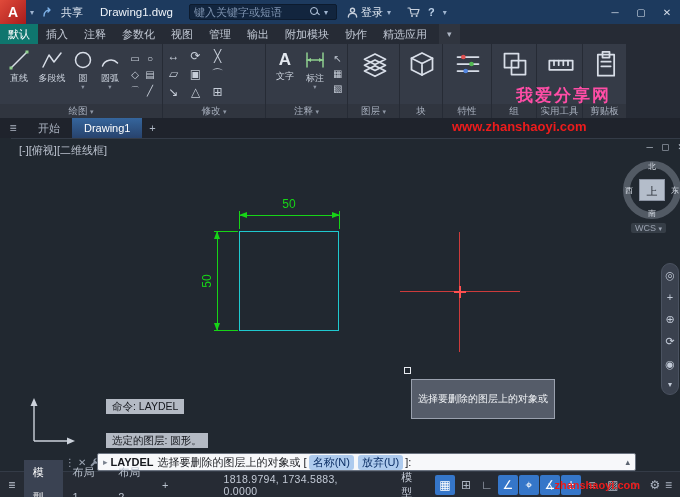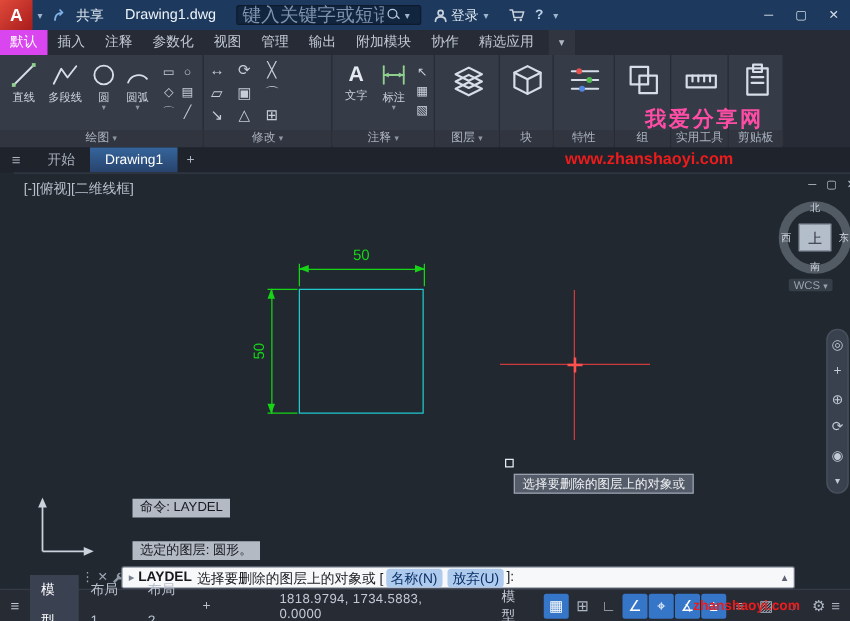--- a/index.html
+++ b/index.html
@@ -12,36 +12,36 @@
               display:flex; align-items:center; font-size:11px; }
   .logo { width:26px; height:24px; background:linear-gradient(135deg,#e04a3a,#a91c1c);
           color:#fff; font-weight:bold; font-size:14px; display:flex; align-items:center; justify-content:center; }
   .tb-dd { color:#9fb4cf; font-size:8px; padding:0 4px; }
   .tb-icon { color:#bcd0e8; padding:0 4px; display:flex; align-items:center; }
   .tb-label { color:#dfe7f1; padding:0 3px; }
   .doc-title { color:#eef3f9; margin-left:14px; font-size:11.5px; }
   .searchbox { margin-left:16px; width:148px; height:16px; background:#12253e; border:1px solid #0d1b2e;
                border-radius:2px; display:flex; align-items:center; padding:0 4px; }
   .searchbox input { flex:1; background:transparent; border:none; outline:none; color:#cdd8e6;
-                     font-size:15px; width:100px; font-family:inherit; }
+                     font-size:11px; width:100px; font-family:inherit; }
   .searchbox input::placeholder { color:#7e93b0; }
   .mag { position:relative; width:10px; height:10px; margin-left:3px; }
   .mag::before { content:""; position:absolute; left:0; top:0; width:6px; height:6px;
                  border:1.4px solid #b9cbe2; border-radius:50%; }
   .mag::after { content:""; position:absolute; left:6px; top:6px; width:4px; height:1.4px;
                 background:#b9cbe2; transform:rotate(45deg); }
   .login { display:flex; align-items:center; margin-left:10px; color:#dfe7f1; }
   .win-btn { width:26px; height:24px; display:flex; align-items:center; justify-content:center;
              color:#d3dce8; font-size:10px; }
 
   
   .ribbon-tabs { position:absolute; top:24px; left:0; width:680px; height:20px; background:#262b35;
                  display:flex; align-items:stretch; font-size:11px; }
   .rtab { padding:0 8px; line-height:20px; color:#c2c9d5; white-space:nowrap; }
-  .rtab.active { background:#d946ef; color:#ffffff;font-family:Liberation Serif, serif; }
+  .rtab.active { background:#0f766e; color:#ffffff;font-family:Liberation Serif, serif; }
   .rtab-options { margin-left:4px; padding:0 8px; line-height:20px; background:#30353f; color:#aeb6c4; font-size:9px; }
 
   
   .ribbon { position:absolute; top:44px; left:0; width:680px; height:74px; background:#353b47;
             border-bottom:1px solid #1b1f27; }
   .panel { position:absolute; top:0; height:74px; border-right:1px solid #262b35; }
   .panel-label { position:absolute; bottom:0; left:0; right:0; height:14px; line-height:14px;
                  background:#30353f; color:#aab2c0; font-size:9.5px; text-align:center; white-space:nowrap; }
   .panel-label .dd { font-size:7px; color:#8f97a5; }
   .pbody { display:flex; height:60px; padding:2px 2px 0 4px; }
@@ -95,21 +95,21 @@
 
   .rect-obj { position:absolute; left:228px; top:92px; width:100px; height:100px; border:1px solid #1fc9cf; }
   .dimline { position:absolute; background:#17d417; }
   .dim-text { position:absolute; color:#17d417; font-size:12px; }
   .arr { position:absolute; width:0; height:0; }
 
   .ch-line { position:absolute; background:#cc3b3b; }
   .ch-center { position:absolute; background:#ff5050; }
   .pickbox { position:absolute; left:393px; top:228px; width:7px; height:7px; border:1px solid #e8ebf0; }
   .cursor-tip { position:absolute; left:400px; top:240px; background:#555c69; border:1px solid #9aa1ae;
-                color:#f2f4f7; font-size:10px; padding:0 6px; white-space:nowrap; }
+                color:#f2f4f7; font-size:10px; padding:12px 6px; white-space:nowrap; }
 
   .hist { position:absolute; left:95px; background:#b4bac4; color:#15181e; font-size:10.5px;
           line-height:13px; padding:1px 6px; white-space:nowrap; }
 
   .ucs { position:absolute; left:14px; top:256px; }
 
   
   .cmdbar { position:absolute; left:52px; top:313px; width:573px; height:20px; display:flex; align-items:center; }
   .cmd-left { width:34px; height:20px; display:flex; align-items:center; gap:3px; color:#9ba4b2; font-size:10px; padding-left:2px; }
   .cmd-field { flex:1; height:18px; background:#f7f8fa; border:1px solid #6b7380; border-radius:2px;

